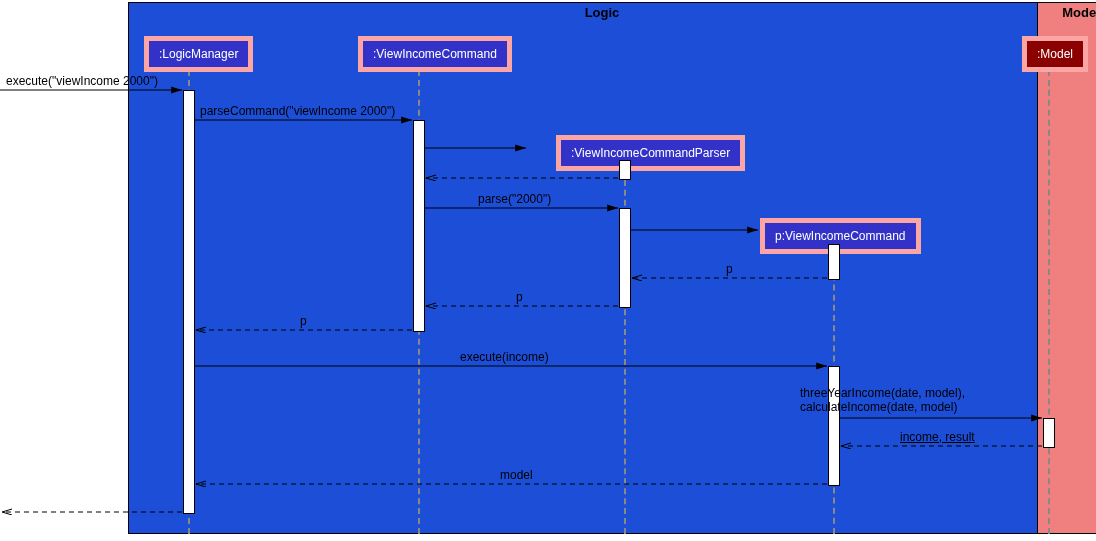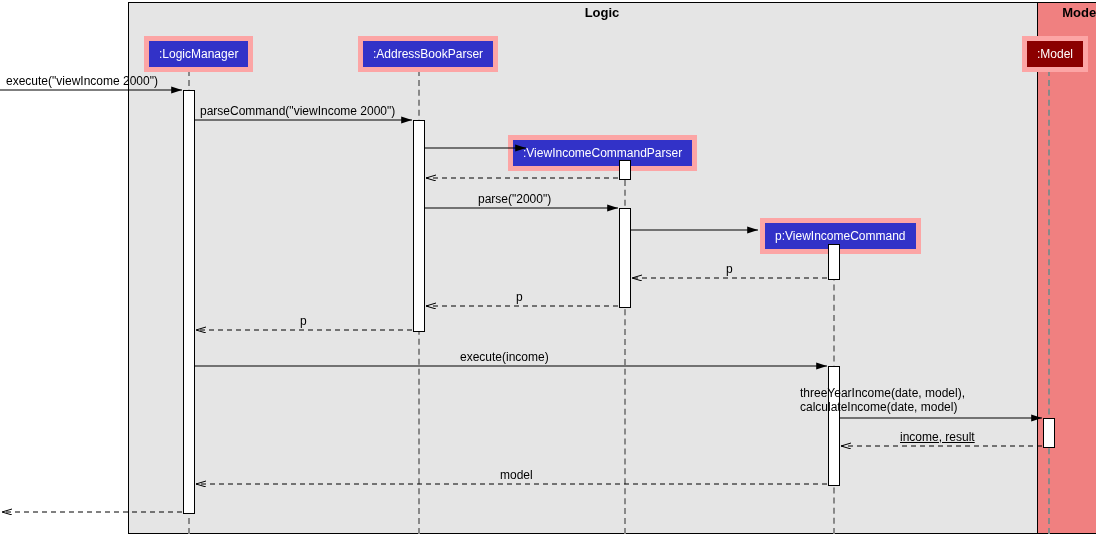--- a/index.html
+++ b/index.html
@@ -1,19 +1,19 @@
 <!DOCTYPE html>
 <html><head>
 <meta charset="utf-8">
 <style>
   * { box-sizing: border-box; margin: 0; padding: 0; }
   body { font-family: sans-serif; font-size: 12px; background: #fff; position: relative; width: 1096px; height: 541px; }
   .frame { position: absolute; border: 1px solid #000; }
   .frame-title { position: absolute; top: 0; left: 50%; transform: translateX(-50%); font-weight: bold; font-size: 13px; padding: 2px 8px; }
-  .logic-frame { left: 128px; top: 2px; width: 948px; height: 532px; background: #e5e5e5; }
+  .logic-frame { left: 128px; top: 2px; width: 948px; height: 532px; background: #1d4ed8; }
   .model-frame { left: 1005px; top: 2px; width: 88px; height: 532px; background: #f08080; margin-left: 32px; }
   .participant { position: absolute; background: #3232c8; color: #fff; border: 5px solid #fca5a5; text-align: center; padding: 6px 10px; font-size: 12px; }
   .participant.model-p { background: #8b0000; }
   .lifeline { position: absolute; border-left: 2px dashed #888; }
   .activation { position: absolute; background: #fff; border: 1px solid #000; width: 12px; }
   svg.arrows { position: absolute; top: 0; left: 0; width: 1096px; height: 541px; pointer-events: none; }
   .msg-label { position: absolute; font-size: 12px; }
 </style>
 </head>
 <body>
@@ -25,22 +25,22 @@
   <div class="frame-title">Model</div>
 </div>
 
 <div class="lifeline" style="left:188px; top:60px; height:474px;"></div>
 <div class="lifeline" style="left:418px; top:60px; height:474px;"></div>
 <div class="lifeline" style="left:624px; top:160px; height:374px;"></div>
 <div class="lifeline" style="left:833px; top:244px; height:290px;"></div>
 <div class="lifeline" style="left:1048px; top:60px; height:474px;"></div>
 
 <div class="participant" style="left:144px; top:36px;">:LogicManager</div>
-<div class="participant" style="left:358px; top:36px;">:AddressBookParser</div>
-<div class="participant" style="left:508px; top:135px;">:ViewIncomeCommandParser</div>
+<div class="participant" style="left:358px; top:36px;">:ViewIncomeCommand</div>
+<div class="participant" style="left:556px; top:135px;">:ViewIncomeCommandParser</div>
 <div class="participant" style="left:760px; top:218px;">p:ViewIncomeCommand</div>
 <div class="participant model-p" style="left:1022px; top:36px;">:Model</div>
 
 <div class="activation" style="left:183px; top:90px; height:424px;"></div>
 <div class="activation" style="left:413px; top:120px; height:212px;"></div>
 <div class="activation" style="left:619px; top:160px; height:20px;"></div>
 <div class="activation" style="left:619px; top:208px; height:100px;"></div>
 <div class="activation" style="left:828px; top:244px; height:36px;"></div>
 <div class="activation" style="left:828px; top:366px; height:120px;"></div>
 <div class="activation" style="left:1043px; top:418px; height:30px;"></div>

